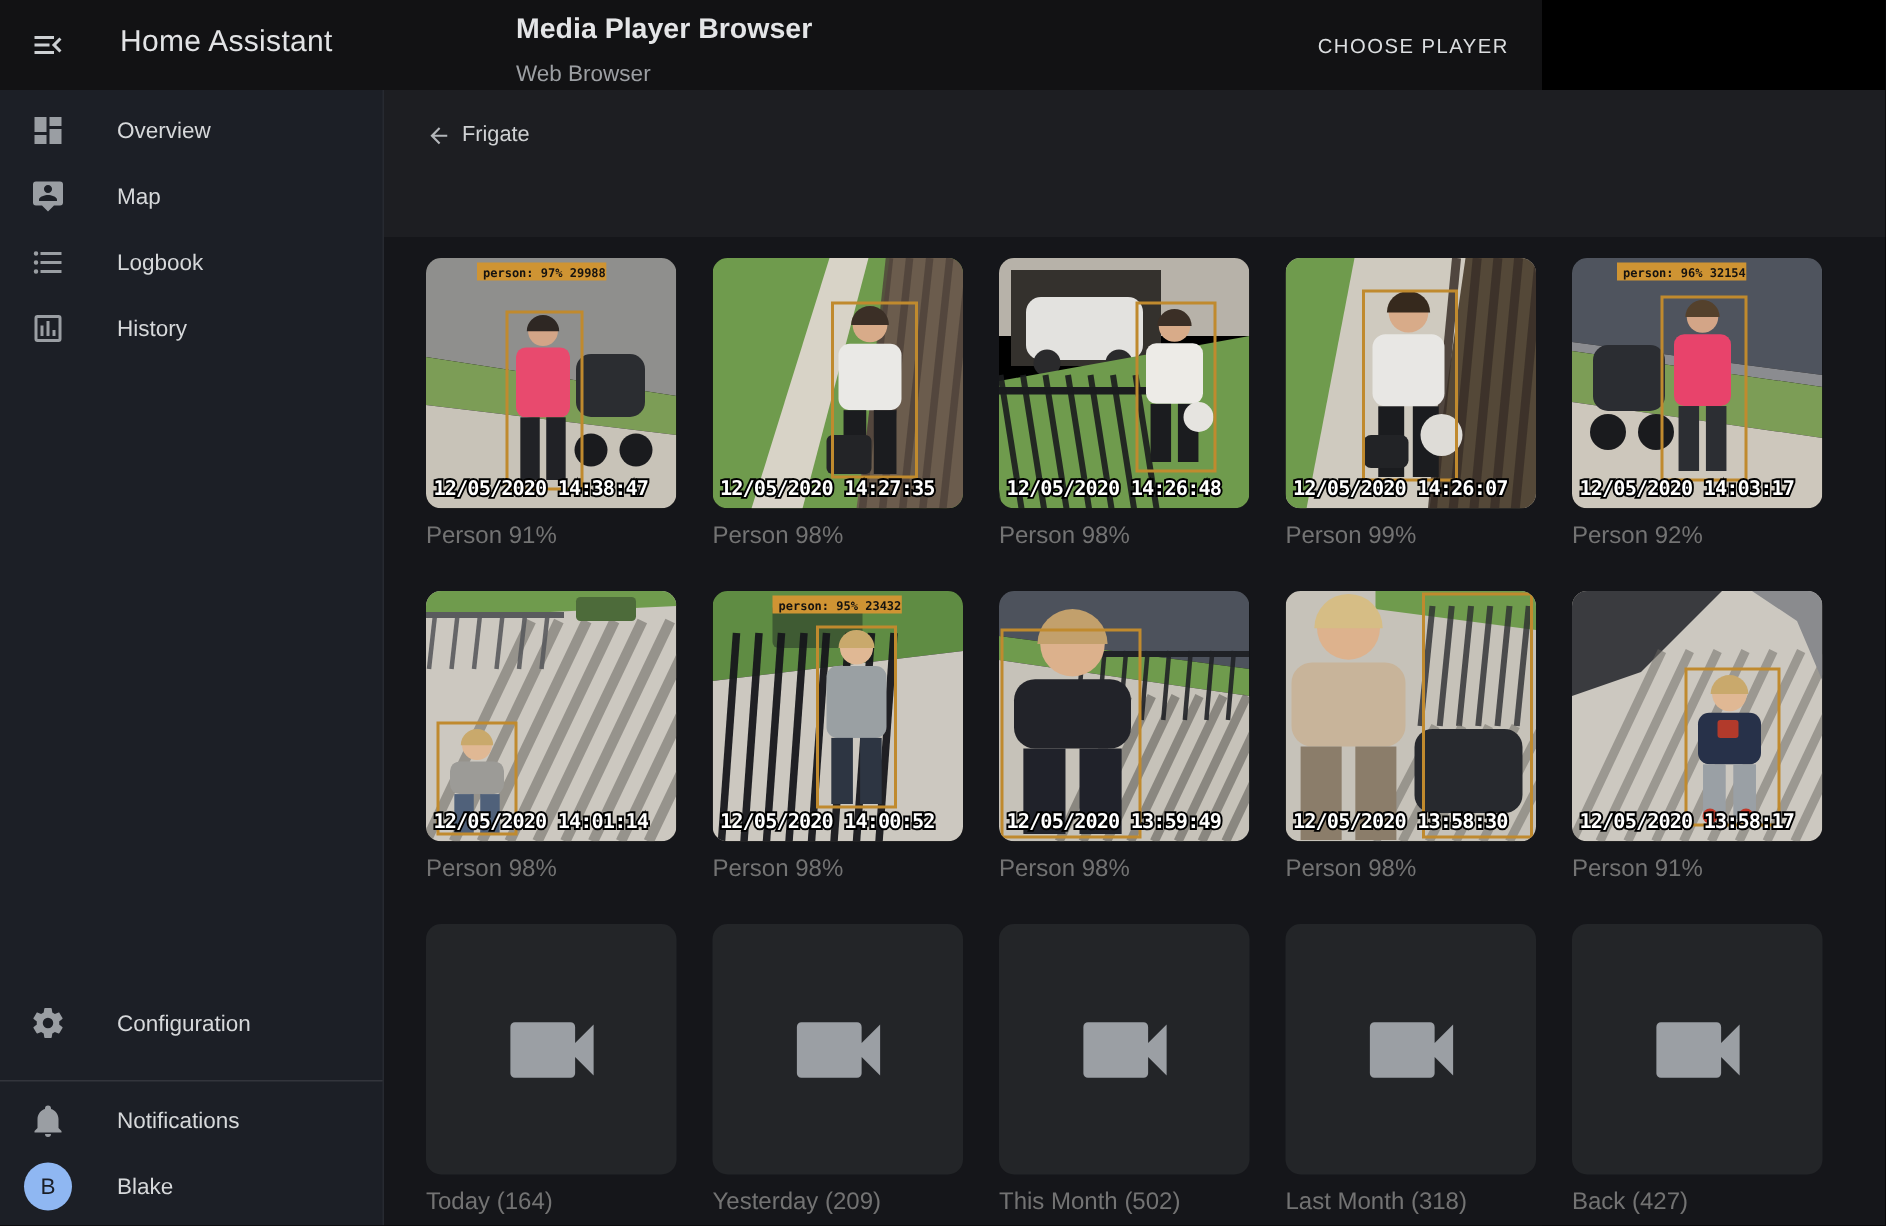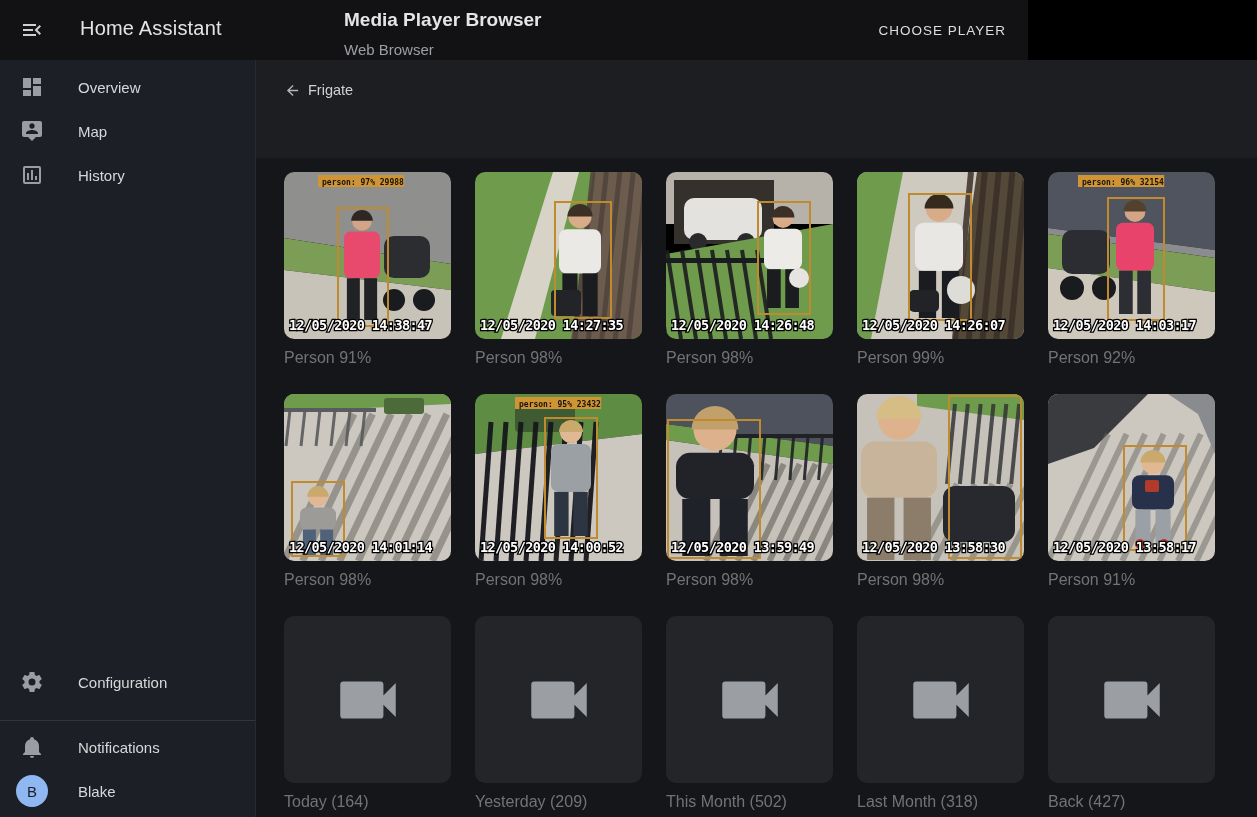--- a/index.html
+++ b/index.html
@@ -84,20 +84,26 @@
           <span class="sb-icon"><svg viewBox="0 0 24 24" width="100%" height="100%" fill="currentColor">
               <path d="M13,3V9H21V3M13,21H21V11H13M3,21H11V15H3M3,13H11V3H3"></path>
             </svg></span>
           <span class="sb-label">Overview</span>
         </div>
         <div class="sb-item">
           <span class="sb-icon"><svg viewBox="0 0 24 24" width="100%" height="100%" fill="currentColor">
               <path d="M20,2H4A2,2 0 0,0 2,4V16A2,2 0 0,0 4,18H8L12,22L16,18H20A2,2 0 0,0 22,16V4A2,2 0 0,0 20,2M12,4.3C13.5,4.3 14.7,5.5 14.7,7C14.7,8.5 13.5,9.7 12,9.7C10.5,9.7 9.3,8.5 9.3,7C9.3,5.5 10.5,4.3 12,4.3M18,15H6V14.1C6,12.1 10,11 12,11C14,11 18,12.1 18,14.1V15Z"></path>
             </svg></span>
           <span class="sb-label">Map</span>
+        </div>
+        <div class="sb-item">
+          <span class="sb-icon"><svg viewBox="0 0 24 24" width="100%" height="100%" fill="currentColor">
+              <path d="M7,5H21V7H7V5M7,13V11H21V13H7M4,4.5A1.5,1.5 0 0,1 5.5,6A1.5,1.5 0 0,1 4,7.5A1.5,1.5 0 0,1 2.5,6A1.5,1.5 0 0,1 4,4.5M4,10.5A1.5,1.5 0 0,1 5.5,12A1.5,1.5 0 0,1 4,13.5A1.5,1.5 0 0,1 2.5,12A1.5,1.5 0 0,1 4,10.5M7,19V17H21V19H7M4,16.5A1.5,1.5 0 0,1 5.5,18A1.5,1.5 0 0,1 4,19.5A1.5,1.5 0 0,1 2.5,18A1.5,1.5 0 0,1 4,16.5Z"></path>
+            </svg></span>
+          <span class="sb-label">Logbook</span>
         </div>
         <div class="sb-item">
           <span class="sb-icon"><svg viewBox="0 0 24 24" width="100%" height="100%" fill="currentColor">
               <path d="M9,17H7V10H9V17M13,17H11V7H13V17M17,17H15V13H17V17M19,19H5V5H19V19M19,3H5A2,2 0 0,0 3,5V19A2,2 0 0,0 5,21H19A2,2 0 0,0 21,19V5A2,2 0 0,0 19,3Z"></path>
             </svg></span>
           <span class="sb-label">History</span>
         </div>
       </div>
     <div class="sb-bottom">
       <div id="sidebar-bottom-list">

